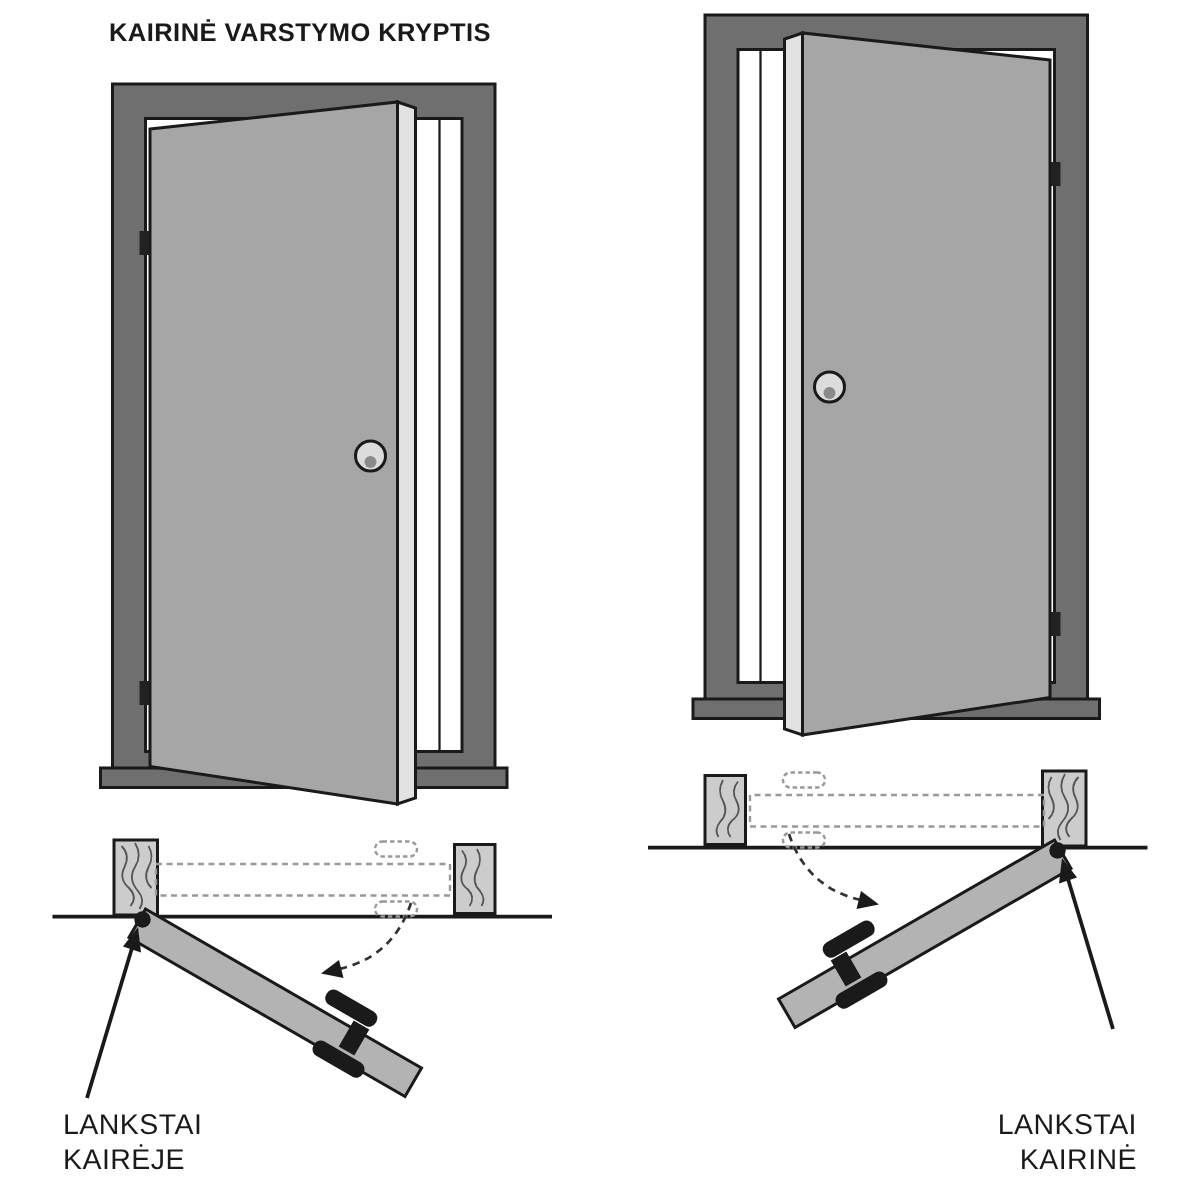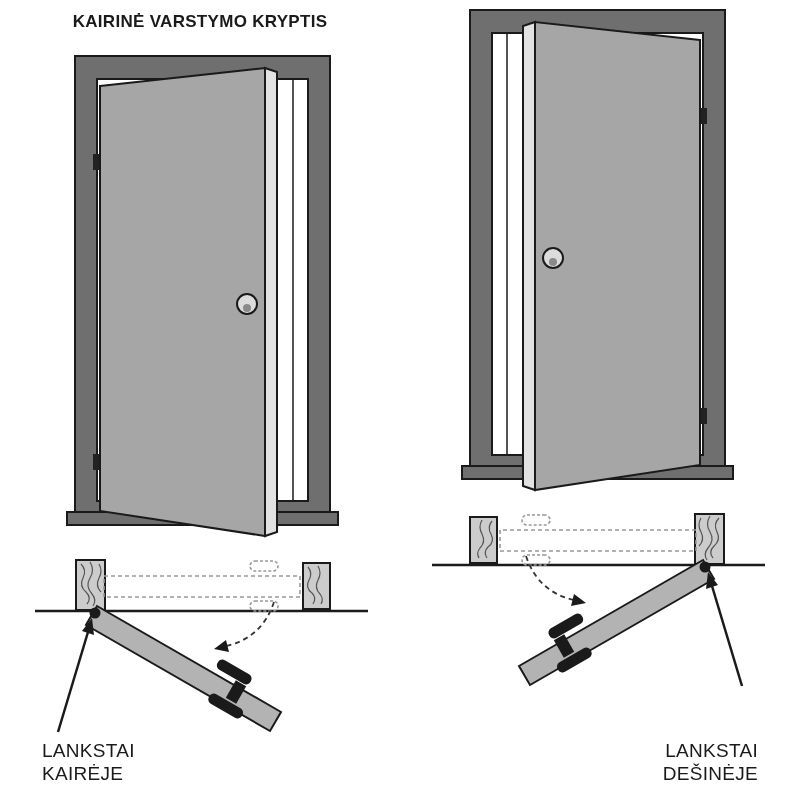--- a/index.html
+++ b/index.html
@@ -148,17 +148,17 @@
       </g>
 
       <circle cx="95" cy="67" r="5.5" fill="#1a1a1a"></circle>
 
       <line x1="58" y1="186" x2="88" y2="86" stroke="#1a1a1a" stroke-width="2.5"></line>
       <polygon points="92,72 94,89 82,85" fill="#1a1a1a"></polygon>
     </svg>
 
     <div class="hinge-label">
       <div>LANKSTAI</div>
-      <div>DEŠINĖJE</div>
+      <div>KAIRINĖ</div>
     </div>
   </div>
 
 </div>
 
 </body></html>

